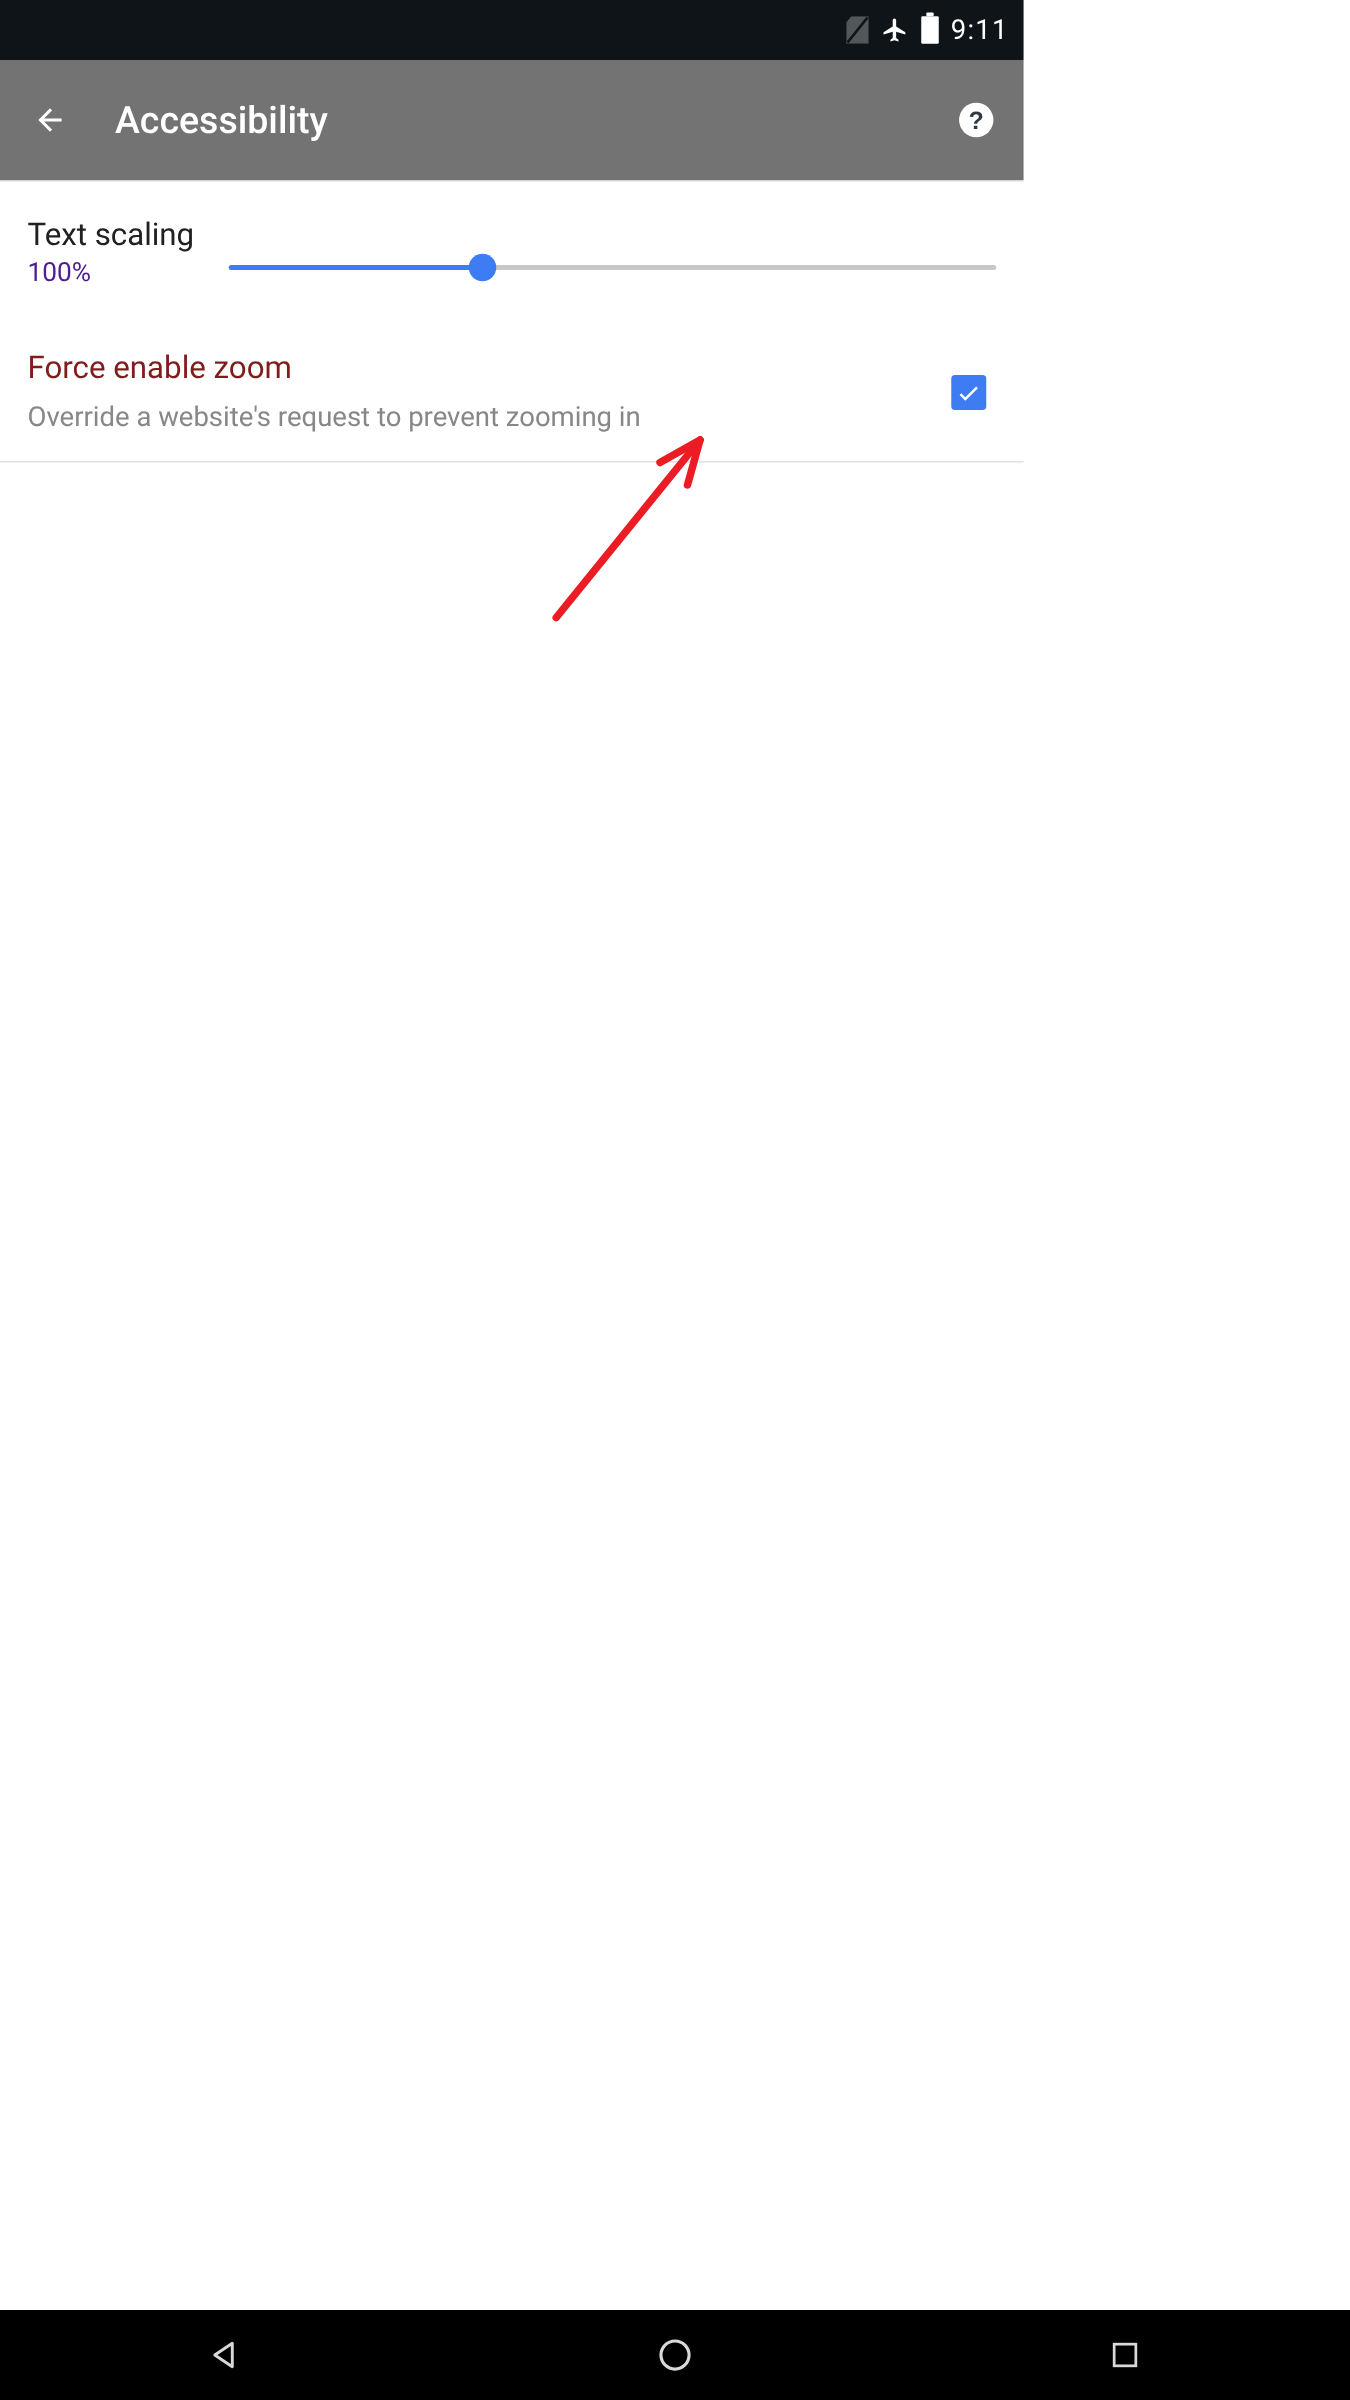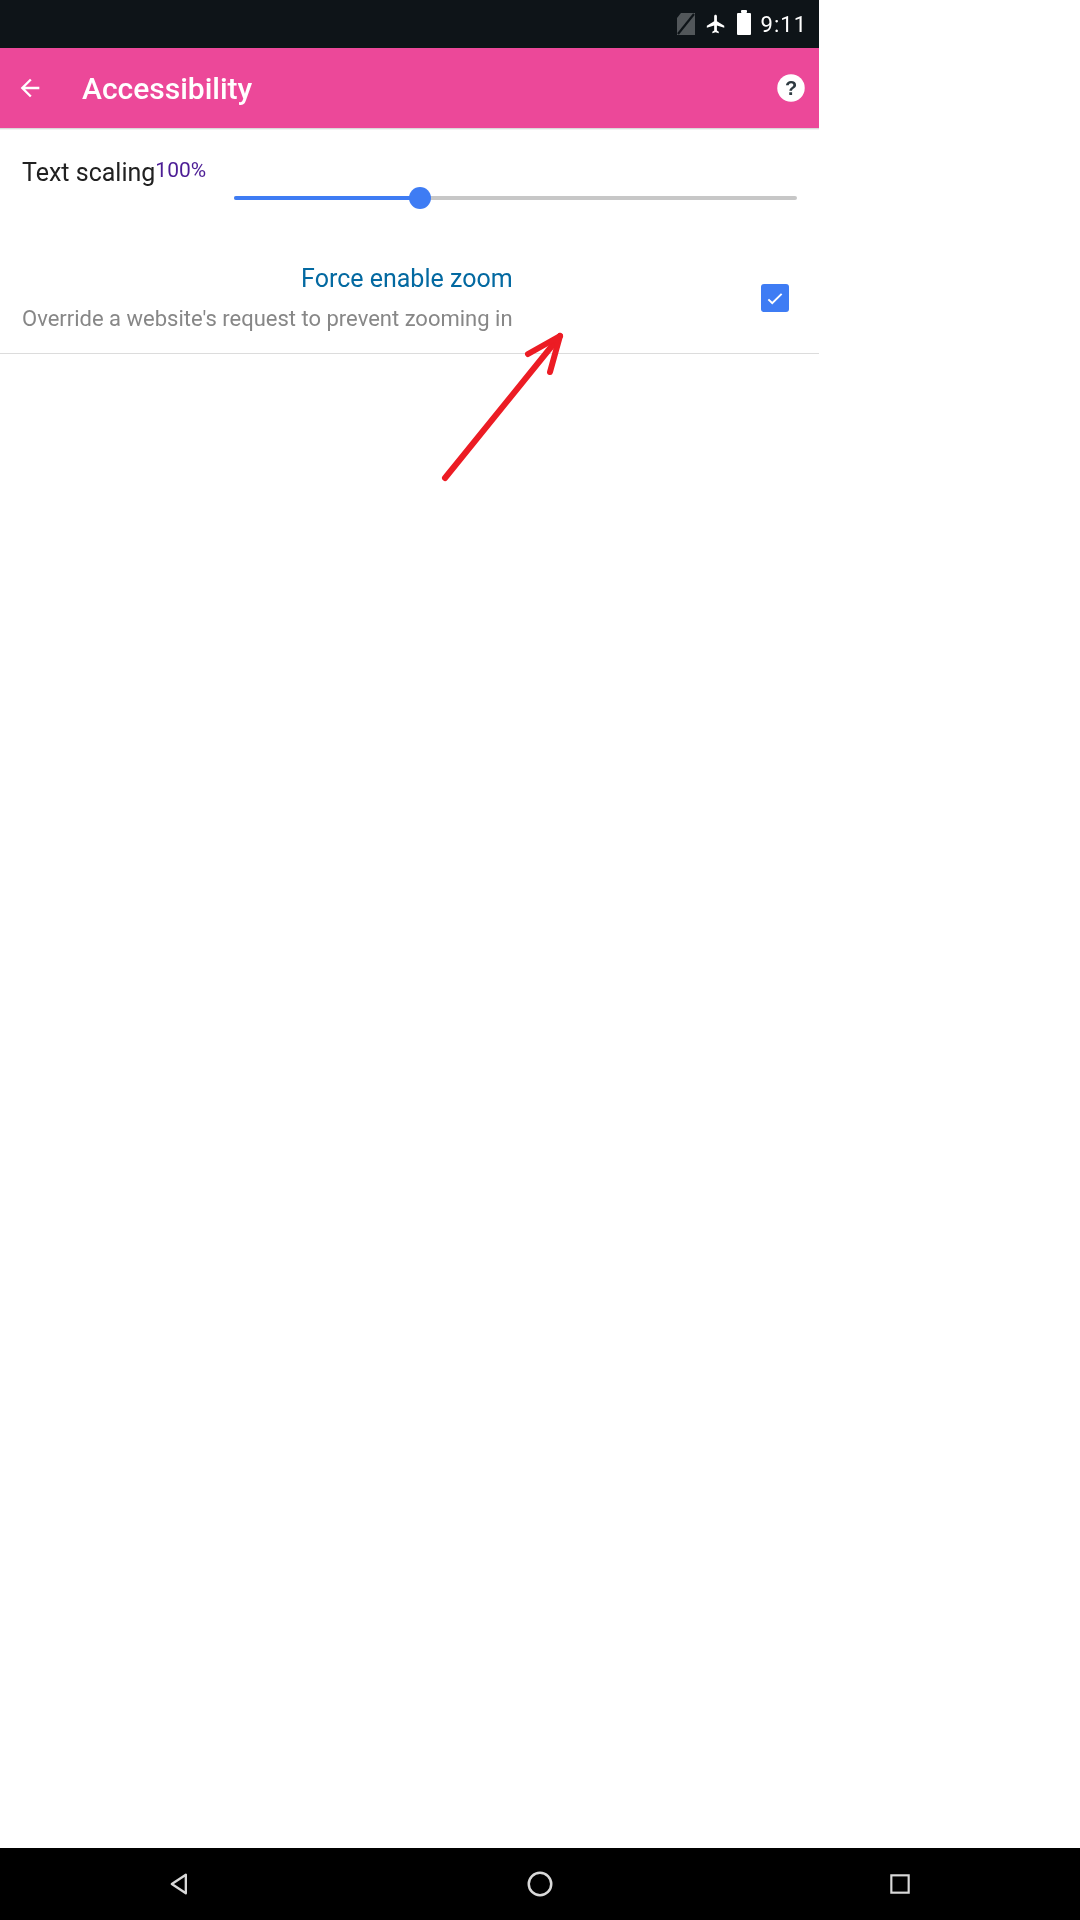--- a/index.html
+++ b/index.html
@@ -8,46 +8,46 @@
     
     .status-bar { height: 48px; background: #0e1418; display: flex; align-items: center; justify-content: flex-end; gap: 10px; padding: 0 12px; color: #fff; font-size: 22px; letter-spacing: 1px; }
     .status-bar .nosim-icon { width: 18px; height: 22px; position: relative; opacity: 0.55; }
     .status-bar .nosim-icon svg { display:block; }
     .status-bar .airplane-icon svg { display:block; }
     .status-bar .battery-icon { width: 14px; height: 22px; background:#fff; border-radius:1px; position:relative; }
     .status-bar .battery-icon::before { content:""; position:absolute; top:-3px; left:4px; width:6px; height:3px; background:#fff; border-radius:1px; }
     .status-time { font-weight:400; }
 
     
-    .app-bar { height: 80px; background:#ec4899; display:flex; align-items:center; gap: 30px; padding: 0 8px; color:#fff; }
+    .app-bar { height: 96px; background:#737373; display:flex; align-items:center; gap: 30px; padding: 0 18px; color:#fff; }
     .back-btn { width:44px; height:44px; display:flex; align-items:center; justify-content:center; background:transparent; border:none; cursor:pointer; }
     .app-title { font-size: 30px; font-weight:500; flex:1; }
     .help-btn { width:40px; height:40px; display:flex; align-items:center; justify-content:center; background:transparent; border:none; cursor:pointer; }
 
     
     .appbar-shadow { height:2px; background: linear-gradient(#00000033, transparent); }
 
     
     .content { padding: 28px 22px 0 22px; }
 
     .ts-row { display:flex; align-items:flex-start; gap: 0; }
-    .ts-labelcol { display:flex; }
+    .ts-labelcol { display:flex; flex-direction:column; }
     .ts-title { font-size: 25px; color:#212121; font-weight:400; margin-bottom:4px; }
     .ts-value { font-size: 21px; color:#4c1d95; }
 
     .slider-wrap { flex:1; display:flex; align-items:center; padding-left:28px; height:48px; margin-top:16px; }
     .slider { position:relative; width:100%; height:4px; background:#c7c7c7; border-radius:2px; }
     .slider-fill { position:absolute; left:0; top:0; height:100%; background:#3e7cf4; border-radius:2px; }
     .slider-thumb { position:absolute; top:50%; width:22px; height:22px; background:#3e7cf4; border-radius:50%; transform:translate(-50%, -50%); }
 
     .preview-box { margin-top: 12px; background:#f8f8f8; width:100%; height:265px; padding: 22px; font-size:22px; color:#212121; line-height:1.38; }
 
     .zoom-row { margin-top: 42px; display:flex; align-items:center; justify-content:space-between; padding-bottom:22px; border-bottom:1px solid #dcdcdc; margin-left:-22px; margin-right:-22px; padding-left:22px; padding-right:30px; position:relative; }
     .zoom-text { display:flex; flex-direction:column; max-width: 640px; }
-    .zoom-title { font-size:25px; color:#0369a1; margin-bottom:2px;text-align:right; }
+    .zoom-title { font-size:25px; color:#7f1d1d; margin-bottom:2px; }
     .zoom-sub { font-size:22px; color:#878787;margin-top:11px; }
     .chk { width:28px; height:28px; background:#3e7cf4; border-radius:3px; display:flex; align-items:center; justify-content:center; cursor:pointer; border:none; }
 
     
     .arrow-anno { position:absolute; pointer-events:none; }
     .arrow-anno svg { display:block; }
 
     
     .nav-bar { position:absolute; bottom:0; left:0; right:0; height:72px; background:#000; display:flex; align-items:center; justify-content:space-around; }
     .nav-btn { width:60px; height:60px; background:transparent; border:none; display:flex; align-items:center; justify-content:center; cursor:pointer; }

